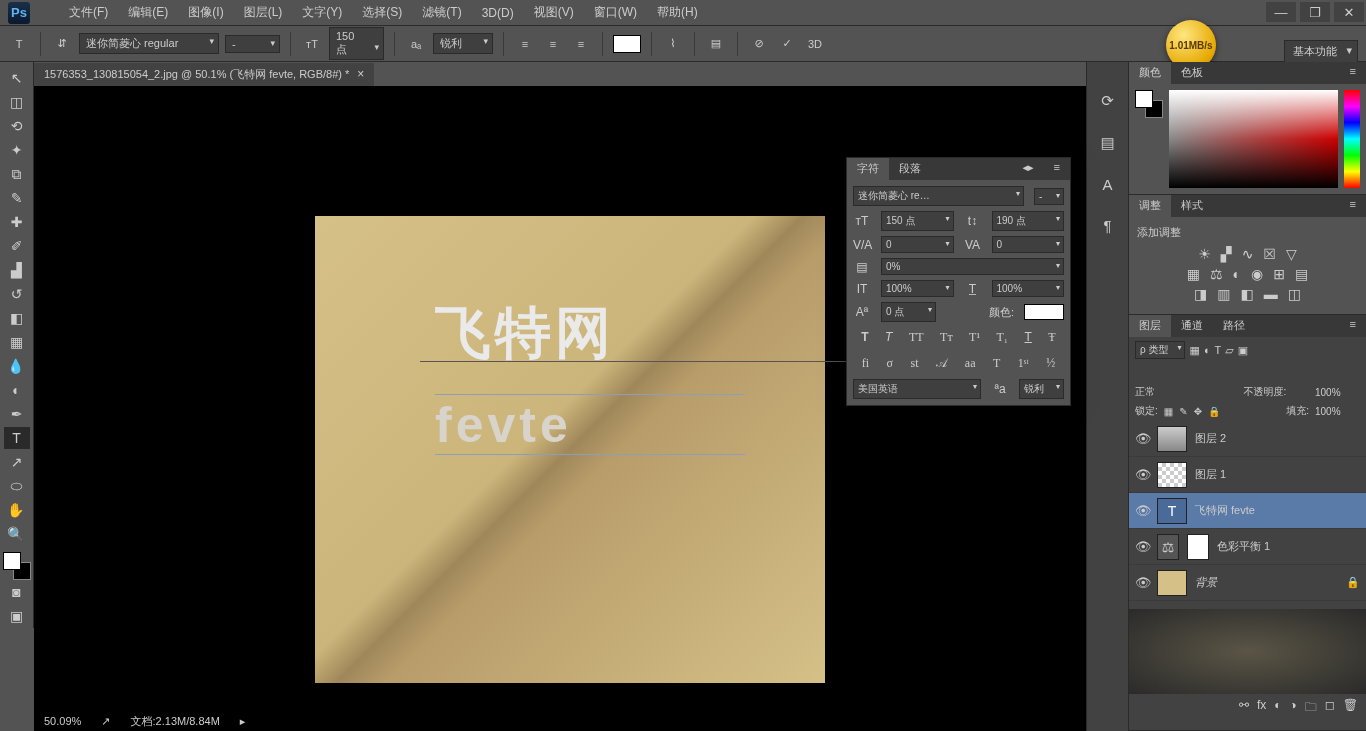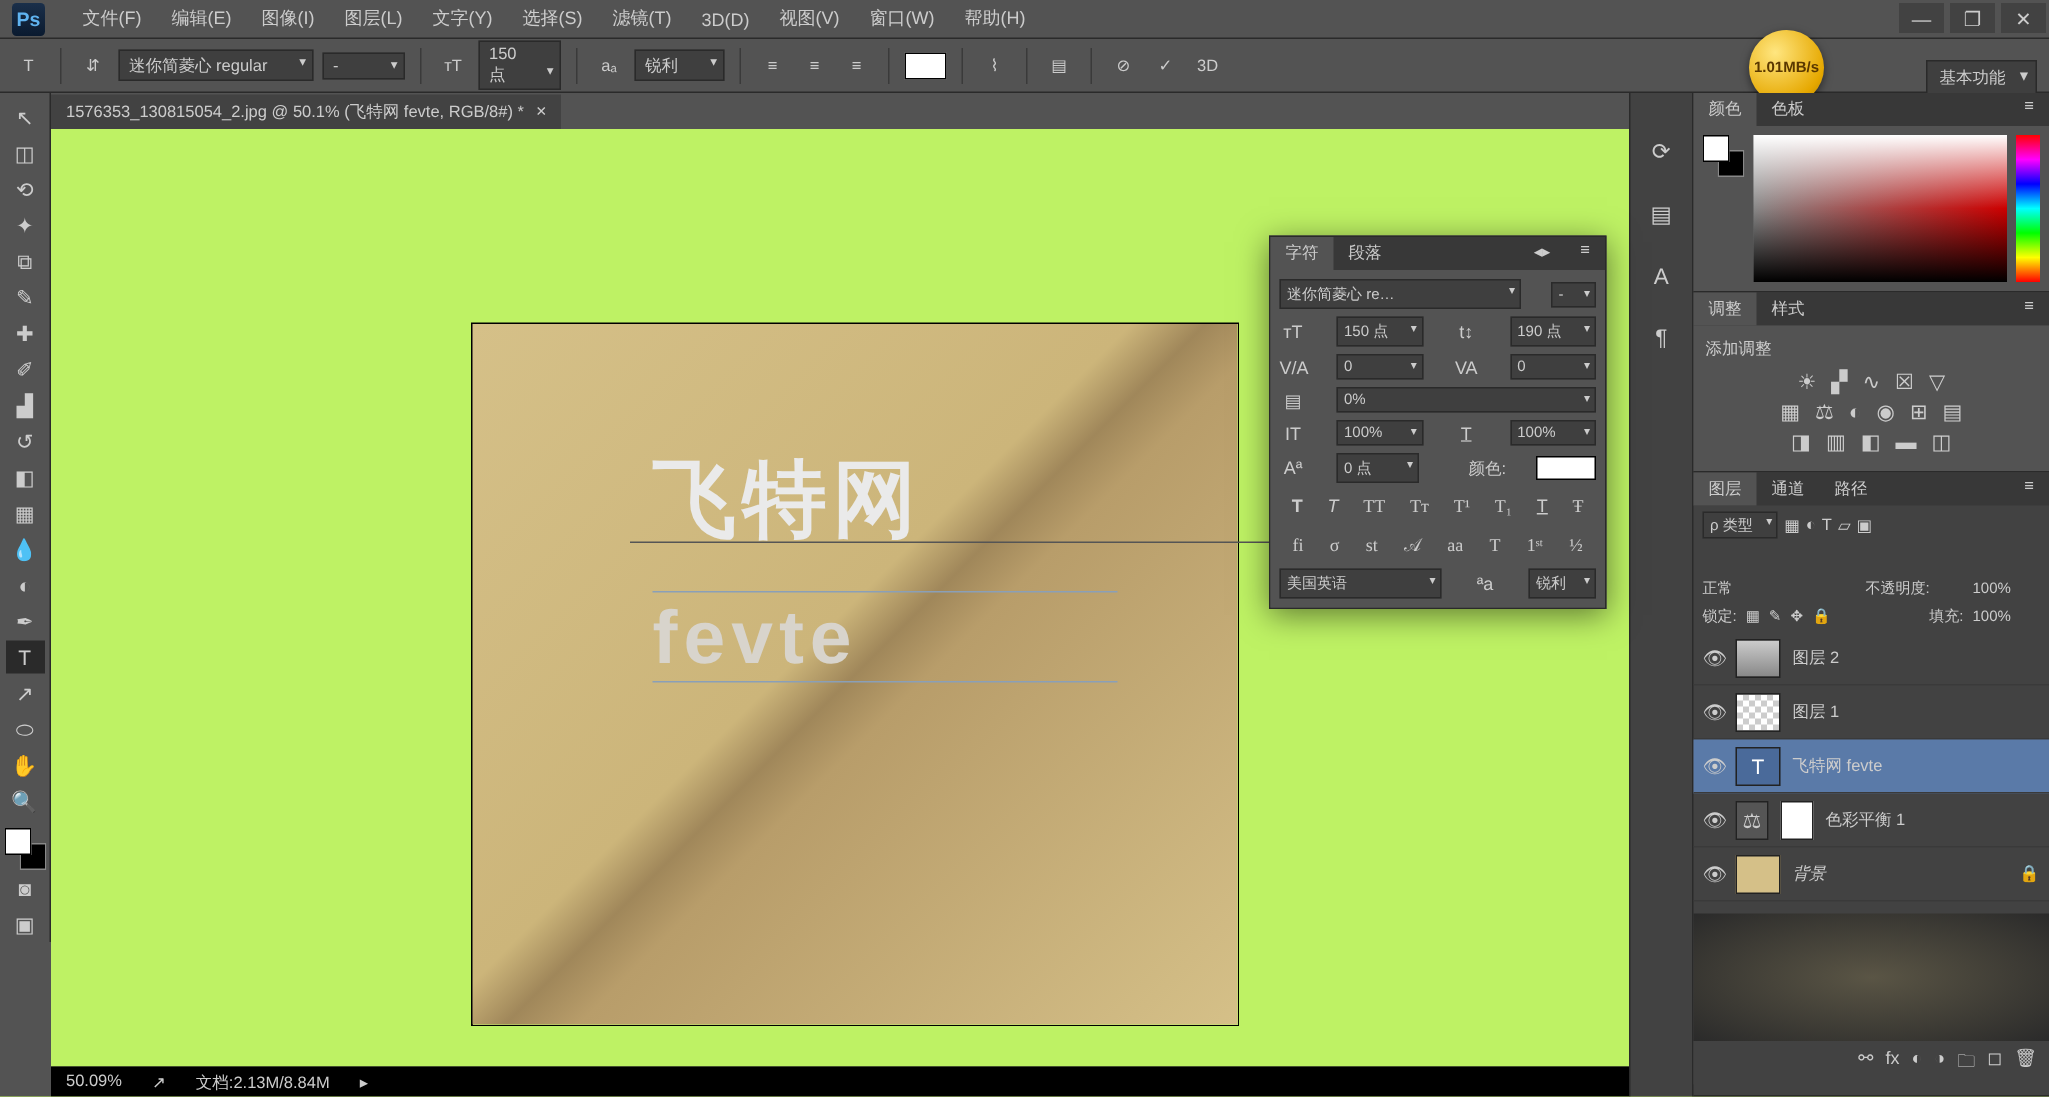--- a/index.html
+++ b/index.html
@@ -1,20 +1,20 @@
 <!DOCTYPE html>
 <html><head>
 <meta charset="utf-8">
 <style>
 * { margin: 0; padding: 0; box-sizing: border-box; font-family: "Microsoft YaHei", sans-serif; }
 body { background: #535353; color: #ccc; font-size: 11px; overflow: hidden; width: 1366px; height: 731px; position: relative; }
 
 
 .menubar { background: #535353; height: 26px; display: flex; align-items: center; padding-left: 8px; border-bottom: 1px solid #2a2a2a; }
-.ps-logo { width: 22px; height: 22px; background: linear-gradient(#1a2f4a, #0a1a2f); border-radius: 3px; color: #5fb3f0; font-weight: bold; display: flex; align-items: center; justify-content: center; font-size: 13px; margin-right: 15px; }
+.ps-logo { width: 22px; height: 22px; background: linear-gradient(#1a2f4a, #0a1a2f); border-radius: 3px; color: #5fb3f0; font-weight: bold; display: flex; align-items: center; justify-content: center; font-size: 13px; margin-right: 29px; }
 .menubar .item { padding: 0 10px; cursor: pointer; font-size: 12px; }
 .window-controls { position: absolute; right: 0; top: 0; display: flex; }
 .window-controls div { width: 30px; height: 20px; background: #424242; display: flex; align-items: center; justify-content: center; margin: 2px 2px; font-size: 13px; cursor: pointer; }
 
 
 .optionsbar { background: #535353; height: 36px; display: flex; align-items: center; padding-left: 8px; border-bottom: 1px solid #2a2a2a; gap: 6px; }
 .optionsbar .sep { width: 1px; height: 24px; background: #3a3a3a; margin: 0 4px; }
 .optionsbar .icon-btn { width: 22px; height: 22px; display: flex; align-items: center; justify-content: center; cursor: pointer; }
 .dropdown { background: #3f3f3f; border: 1px solid #2a2a2a; padding: 2px 18px 2px 6px; position: relative; cursor: pointer; }
 .dropdown::after { content: "▾"; position: absolute; right: 4px; font-size: 9px; }
@@ -27,21 +27,21 @@
 
 
 .tools { position: absolute; left: 0; top: 62px; width: 34px; background: #535353; border-right: 1px solid #2a2a2a; display: flex; flex-direction: column; align-items: center; padding-top: 4px; }
 .tools .tool { width: 26px; height: 22px; display: flex; align-items: center; justify-content: center; cursor: pointer; margin: 1px 0; font-size: 14px; color: #ccc; }
 .tools .tool.active { background: #2a2a2a; }
 .tools .colors { margin-top: 6px; position: relative; width: 28px; height: 28px; }
 .fg { width: 18px; height: 18px; background: #fff; border: 1px solid #000; position: absolute; top: 0; left: 0; }
 .bg { width: 18px; height: 18px; background: #000; border: 1px solid #888; position: absolute; bottom: 0; right: 0; }
 
 
-.docarea { position: absolute; left: 34px; top: 62px; right: 280px; bottom: 20px; background: #bef264; }
+.docarea { position: absolute; left: 34px; top: 62px; right: 280px; bottom: 20px; background: #000000; }
 .doctab { background: #535353; height: 24px; display: flex; align-items: center; }
 .doctab .tab { background: #424242; padding: 4px 10px; font-size: 11px; display: flex; align-items: center; gap: 8px; }
 .doctab .close { font-size: 12px; cursor: pointer; }
 .canvas-wrap { position: absolute; top: 24px; left: 0; right: 0; bottom: 0; display: flex; align-items: center; justify-content: center; overflow: hidden; }
 .canvas { width: 510px; height: 467px; background: linear-gradient(135deg, #d5c088 0%, #ccb57a 45%, #a0875a 50%, #b89d6a 55%, #d5c088 100%); position: absolute; top: 130px; box-shadow: 0 0 0 1px #000; margin-left: 20px; }
 .canvas .text1 { position: absolute; top: 80px; left: 120px; font-size: 56px; font-weight: 900; color: #eaeaea; letter-spacing: 4px; font-family: "SimHei", sans-serif; }
 .canvas .text2 { position: absolute; top: 180px; left: 120px; font-size: 50px; font-weight: 900; color: #d8d4cc; letter-spacing: 4px; font-family: Liberation Sans, sans-serif; }
 .canvas .line1 { position: absolute; top: 145px; left: 105px; width: 430px; height: 1px; background: #555; }
 .canvas .line2 { position: absolute; top: 178px; left: 120px; width: 310px; height: 1px; background: #8a9fb8; }
 .canvas .line3 { position: absolute; top: 238px; left: 120px; width: 310px; height: 1px; background: #8a9fb8; }
@@ -80,21 +80,21 @@
 .layer-row .eye { width: 14px; font-size: 13px; cursor: pointer; }
 .layer-row .thumb { width: 30px; height: 26px; background: #888; border: 1px solid #222; display: flex; align-items: center; justify-content: center; font-size: 14px; }
 .layer-row .name { font-size: 11px; }
 .layers-preview { height: 85px; background: radial-gradient(ellipse at center, #5a5545, #2a2a2a); margin-top: 8px; }
 .layers-footer { display: flex; justify-content: flex-end; gap: 8px; padding: 4px 8px; background: #424242; font-size: 12px; }
 .layers-footer span { cursor: pointer; }
 
 
 .char-panel { position: absolute; left: 846px; top: 157px; width: 225px; background: #535353; border: 1px solid #2a2a2a; box-shadow: 0 4px 20px rgba(0,0,0,.5); z-index: 50; }
 .char-panel .panel-body { display: flex; flex-direction: column; gap: 5px; font-size: 11px; }
-.char-row { display: flex; align-items: center; gap: 20px; }
+.char-row { display: flex; align-items: center; gap: 10px; }
 .char-row .fld { background: #3f3f3f; border: 1px solid #2a2a2a; padding: 2px 14px 2px 4px; flex: 1; position: relative; font-size: 10px; }
 .char-row .fld::after { content: "▾"; position: absolute; right: 3px; font-size: 8px; }
 .char-row .icon { width: 18px; text-align: center; font-size: 12px; }
 .char-buttons { display: flex; justify-content: space-around; padding: 3px 0; }
 .char-buttons span { font-size: 12px; cursor: pointer; font-family: serif; }
 .char-color { width: 40px; height: 16px; background: #fff; border: 1px solid #000; }
 .lock-row { display: flex; align-items: center; gap: 6px; padding: 3px 6px; font-size: 10px; }
 .opa-row { display: flex; align-items: center; justify-content: space-between; padding: 2px 6px; font-size: 10px; margin-top: 20px; }
 </style>
 </head>
@@ -120,21 +120,21 @@
   <div>✕</div>
 </div>
 
 <div class="badge">1.01MB/s</div>
 <div class="essentials">基本功能</div>
 
 <div class="optionsbar">
   <div class="icon-btn">T</div>
   <div class="sep"></div>
   <div class="icon-btn">⇵</div>
-  <div class="dropdown" style="width:130px">迷你简菱心 regular</div>
+  <div class="dropdown" style="width:140px">迷你简菱心 regular</div>
   <div class="dropdown" style="width:55px">-</div>
   <div class="sep"></div>
   <div class="icon-btn">тT</div>
   <div class="dropdown" style="width:55px">150 点</div>
   <div class="sep"></div>
   <div class="icon-btn">aₐ</div>
   <div class="dropdown" style="width:60px">锐利</div>
   <div class="sep"></div>
   <div class="icon-btn">≡</div>
   <div class="icon-btn">≡</div>

